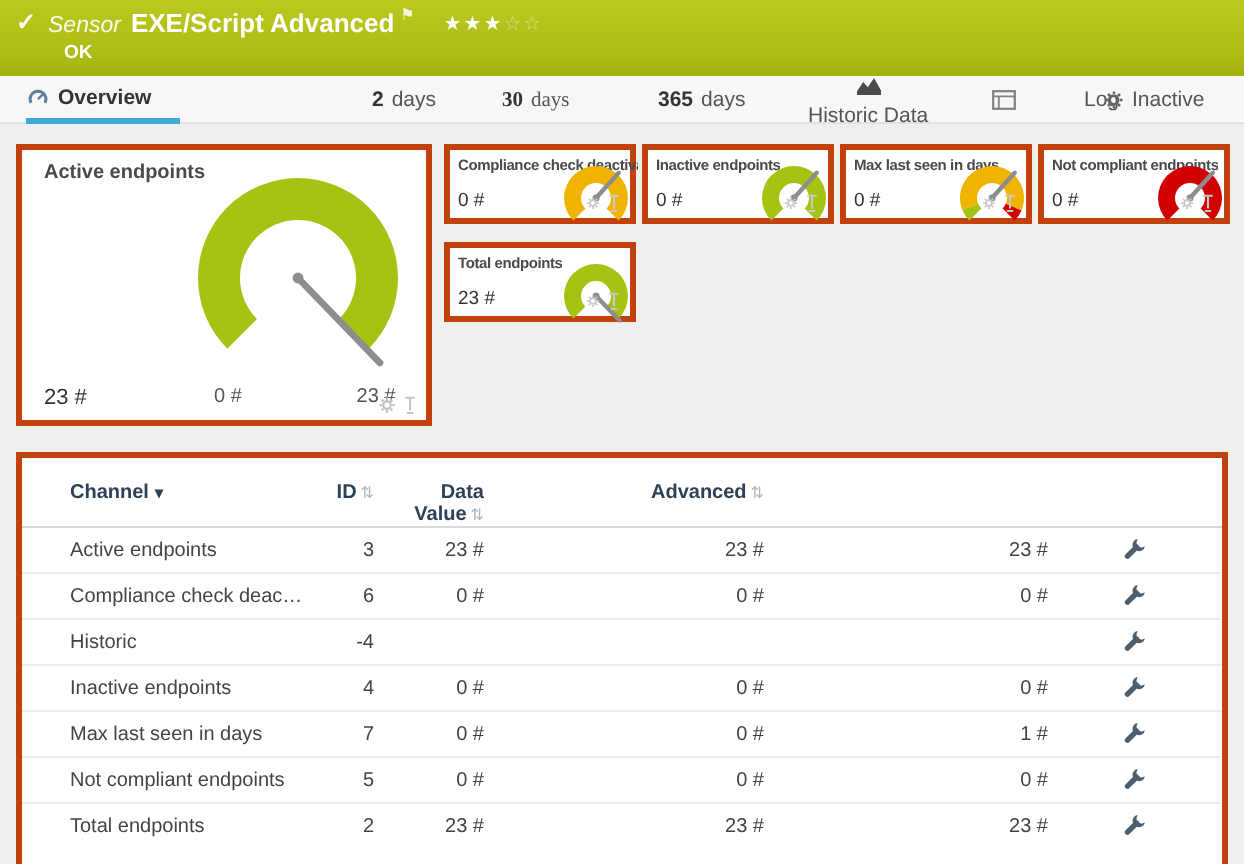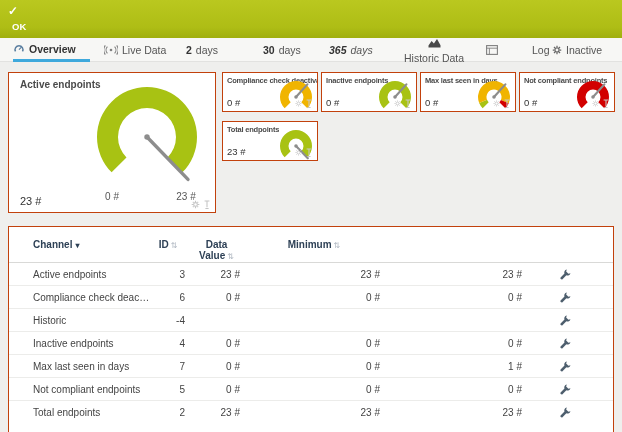--- a/index.html
+++ b/index.html
@@ -15,35 +15,35 @@
     background:linear-gradient(180deg,#bac81f 0%,#aebd15 72%,#a0af0e 100%);
   }
   .topbar .chk{position:absolute;left:8px;top:4px;color:#fff;font-size:12px;font-weight:bold;}
   .topbar .t1{position:absolute;left:24px;top:3px;white-space:nowrap;}
   .topbar .kind{font-style:italic;font-size:11.5px;color:rgba(255,255,255,.92);margin-right:5px;}
   .topbar .title{font-size:13px;font-weight:bold;color:#fff;}
   .topbar .flag{font-size:8px;color:rgba(255,255,255,.85);vertical-align:6px;margin-left:3px;}
   .topbar .stars{margin-left:10px;font-size:10px;letter-spacing:1px;vertical-align:1px;}
   .topbar .stars .sf{color:rgba(255,255,255,.95);}
   .topbar .stars .se{color:rgba(255,255,255,.45);}
-  .topbar .status{position:absolute;left:12px;top:21px;font-size:9.5px;font-weight:bold;color:#fff;}
+  .topbar .status{position:absolute;left:32px;top:21px;font-size:9.5px;font-weight:bold;color:#fff;}
   
   .tabbar{
     position:absolute;left:0;top:38px;width:622px;height:24px;
     background:#f7f7f5;border-bottom:1px solid #e2e2e0;box-sizing:border-box;
   }
   .tab{
     position:absolute;top:0;height:24px;display:flex;align-items:center;gap:4px;
     font-size:10.5px;color:#555;box-sizing:border-box;cursor:pointer;white-space:nowrap;
   }
   .tab.active{border-bottom:3px solid #3fa9dc;color:#333;font-weight:bold;padding-right:14px;}
   .tab .num{font-weight:bold;color:#333;}
   .tab svg{display:block;}
   
-  .card{position:absolute;background:#fff;border:1px solid #c2410c;box-sizing:border-box;}
+  .card{position:absolute;background:#fff;border:3px solid #c2410c;box-sizing:border-box;}
   .card .tools{position:absolute;right:4px;bottom:2px;display:flex;gap:3px;align-items:center;}
   
   #card-main{left:8px;top:72px;width:208px;height:141px;}
   #card-main .gtitle{position:absolute;left:11px;top:6px;font-size:10px;font-weight:bold;color:#4a4a4a;}
   #main-gauge{position:absolute;left:80px;top:6px;width:116px;height:116px;}
   #card-main .gmin{position:absolute;left:88px;top:118px;width:30px;text-align:center;font-size:10px;color:#555;}
   #card-main .gmax{position:absolute;left:160px;top:118px;width:34px;text-align:center;font-size:10px;color:#555;}
   #card-main .gval{position:absolute;left:11px;bottom:5px;font-size:11px;color:#333;}
   
   .scard{width:96px;height:40px;}
@@ -55,82 +55,75 @@
   .scard .gval{position:absolute;left:4px;bottom:3px;font-size:9.5px;color:#333;}
   
   #card-table{left:8px;top:226px;width:606px;height:210px;}
   .thead{
     display:grid;grid-template-columns:118px 42px 55px 140px 142px 71px;
     padding:12px 14px 0 24px;align-items:start;
     font-size:10px;font-weight:bold;color:#2e4156;line-height:11px;
   }
   .thead .sort{font-size:8px;color:#aeb6c0;font-weight:normal;margin-left:2px;}
   .thead .caret{font-size:8px;color:#2e4156;margin-left:3px;}
-  .thead .r{text-align:center;padding-right:8px;}
+  .thead .r{text-align:right;padding-right:8px;}
   .trow{
     display:grid;grid-template-columns:118px 42px 55px 140px 142px 71px;
     padding:0 14px 0 24px;height:22px;align-items:center;
     border-top:1px solid #ececea;font-size:10px;color:#444;
   }
   .trow:first-of-type{border-top:1px solid #d9d9d7;}
   .trow .c{white-space:nowrap;overflow:hidden;text-overflow:ellipsis;max-width:118px;}
   .trow .r{text-align:right;padding-right:8px;}
   .trow .w{text-align:center;}
   .trow .w svg{vertical-align:middle;cursor:pointer;}
 </style>
 </head>
 <body>
 
 <div class="topbar">
   <span class="chk">✓</span>
+  <div class="t1">
+    <span class="kind">Sensor</span><span class="title">EXE/Script Advanced</span><span class="flag">⚑</span>
+    <span class="stars"><span class="sf">★★★</span><span class="se">☆☆</span></span>
+  </div>
   <div class="status">OK</div>
 </div>
 
 <div class="tabbar" id="tabbar">
     <div class="tab active" style="left: 13px;">
       <span style="display:flex">
         <svg width="12" height="11" viewBox="0 0 12 12">
           <path d="M2.2 9.2a4.3 4.3 0 1 1 7.6 0" fill="none" stroke="#5b7fa0" stroke-width="1.6"></path>
           <line x1="6" y1="7.2" x2="8.7" y2="4.5" stroke="#5b7fa0" stroke-width="1.3"></line>
         </svg>
       </span>
       <span>Overview</span>
     </div>
-    <div class="tab" style="left: 104px;">
-      <span style="display:flex">
-        <svg width="14" height="10" viewBox="0 0 14 10">
-          <g stroke="#808080" stroke-width="1.1" fill="none">
-            <path d="M3.4 1.6a5 5 0 0 0 0 6.8M1.3.4a8 8 0 0 0 0 9.2M10.6 1.6a5 5 0 0 1 0 6.8M12.7.4a8 8 0 0 1 0 9.2"></path>
-          </g>
-          <circle cx="7" cy="5" r="1.3" fill="#808080"></circle>
-        </svg>
-      </span>
-      <span>Live Data</span>
-    </div>
     <div class="tab" style="left: 186px;">
       <span class="num">2</span>
       <span>days</span>
     </div>
-    <div class="tab" style="left: 263px;">
+    <div class="tab" style="left: 251px; font-family: Liberation Serif, serif;">
       <span class="num">30</span>
       <span>days</span>
     </div>
-    <div class="tab" style="left: 329px; font-style: italic;">
+    <div class="tab" style="left: 329px;">
       <span class="num">365</span>
       <span>days</span>
     </div>
     <div class="tab" style="left: 404px; flex-direction: column;">
       <span style="display:flex">
         <svg width="13" height="10" viewBox="0 0 13 10">
           <path d="M.5 9.5V7.6L3.6 3l2.3 2.6L9 1l3.5 6.2v2.3z" fill="#4a4a4a"></path>
         </svg>
       </span>
       <span>Historic Data</span>
     </div>
-    <div class="tab" style="left: 486px; gap: 34px;">
+    <div class="tab" style="left: 496px; gap: 34px;">
       <span style="display:flex">
         <svg width="12" height="10" viewBox="0 0 12 10">
           <rect x=".6" y=".6" width="10.8" height="8.8" fill="none" stroke="#808080" stroke-width="1.1"></rect>
           <path d="M.6 3.2h10.8M3.4 3.2v6.2" stroke="#808080" stroke-width=".9"></path>
         </svg>
       </span>
       <span>Log</span>
     </div>
     <div class="tab" style="left: 552px;">
       <span style="display:flex">
@@ -170,21 +163,21 @@
         </svg>
       </span>
     </div>
 </div>
 
 <div class="card" id="card-table">
   <div class="thead">
     <div><span>Channel</span><span class="caret">▾</span></div>
     <div class="r"><span>ID</span><span class="sort">⇅</span></div>
     <div class="r"><span>Data</span><br><span>Value</span><span class="sort">⇅</span></div>
-    <div class="r"><span>Minimum</span><span class="sort">⇅</span></div>
+    <div class="r"><span>Advanced</span><span class="sort">⇅</span></div>
     <div></div>
   </div>
   <div id="tbody">
       <div class="trow">
         <div class="c">Active endpoints</div>
         <div class="r">3</div>
         <div class="r">23 #</div>
         <div class="r">23 #</div>
         <div class="r">23 #</div>
         <div class="w"><svg width="11" height="11" viewBox="0 0 12 12">

